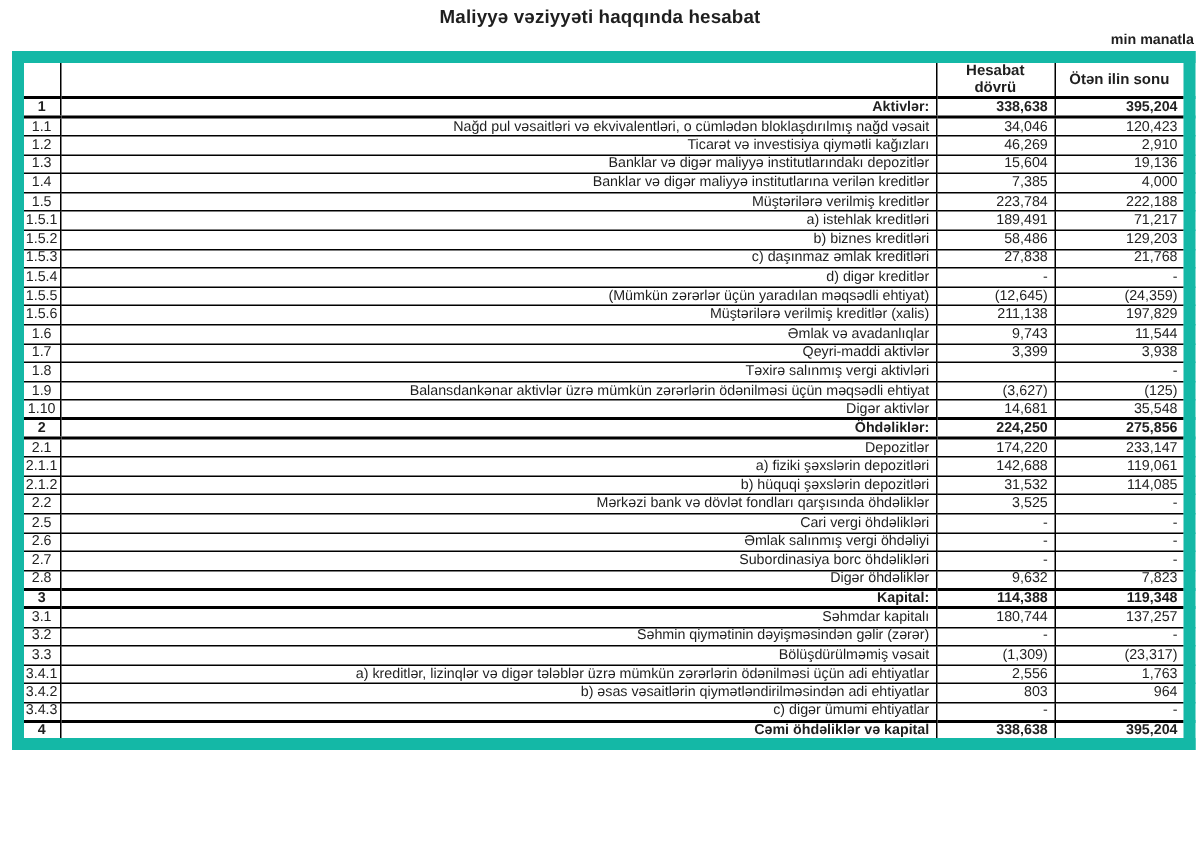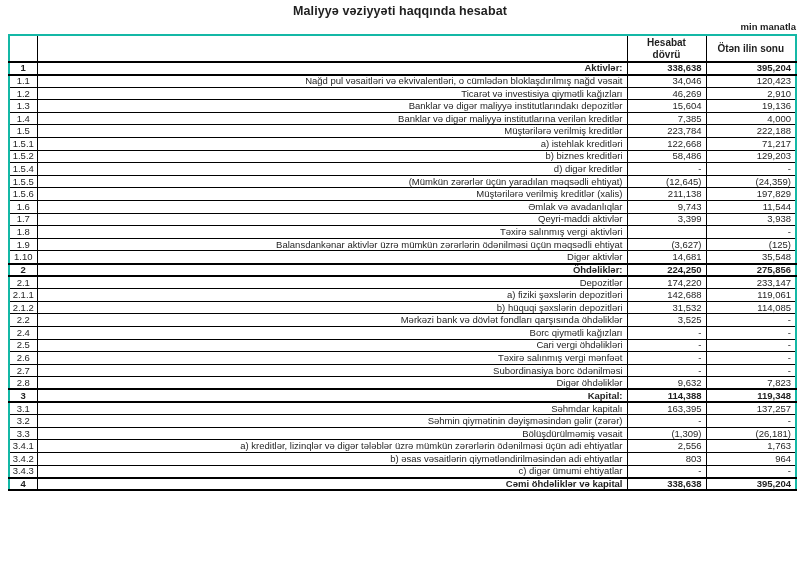--- a/index.html
+++ b/index.html
@@ -22,21 +22,21 @@
     text-align: right;
     font-weight: bold;
     font-size: 9.5px;
     padding: 3px 4px 2px 12px;
   }
   table.fin {
     border-collapse: collapse;
     table-layout: fixed;
     margin-left: 8px;
     width: 789px;
-    border: 2px solid #14b8a6;
+    border: 8px solid #14b8a6;
   }
   col.c-no   { width: 28px; }
   col.c-cur  { width: 79px; }
   col.c-prev { width: 90px; }
   th, td { border: 1px solid #000; overflow: hidden; }
   thead th {
     height: 27px;
     font-size: 10px;
     font-weight: bold;
     text-align: center;
@@ -120,30 +120,36 @@
         </tr>
         <tr>
           <td class="cell-no">1.5</td>
           <td class="cell-label">Müştərilərə verilmiş kreditlər</td>
           <td class="cell-num">223,784</td>
           <td class="cell-num">222,188</td>
         </tr>
         <tr>
           <td class="cell-no">1.5.1</td>
           <td class="cell-label">a) istehlak kreditləri</td>
-          <td class="cell-num">122,668</td>
+          <td class="cell-num">189,491</td>
           <td class="cell-num">71,217</td>
         </tr>
         <tr>
           <td class="cell-no">1.5.2</td>
           <td class="cell-label">b) biznes kreditləri</td>
           <td class="cell-num">58,486</td>
           <td class="cell-num">129,203</td>
         </tr>
         <tr>
+          <td class="cell-no">1.5.3</td>
+          <td class="cell-label">c) daşınmaz əmlak kreditləri</td>
+          <td class="cell-num">27,838</td>
+          <td class="cell-num">21,768</td>
+        </tr>
+        <tr>
           <td class="cell-no">1.5.4</td>
           <td class="cell-label">d) digər kreditlər</td>
           <td class="cell-num">-</td>
           <td class="cell-num">-</td>
         </tr>
         <tr>
           <td class="cell-no">1.5.5</td>
           <td class="cell-label">(Mümkün zərərlər üçün yaradılan məqsədli ehtiyat)</td>
           <td class="cell-num">(12,645)</td>
           <td class="cell-num">(24,359)</td>
@@ -208,72 +214,66 @@
           <td class="cell-num">31,532</td>
           <td class="cell-num">114,085</td>
         </tr>
         <tr>
           <td class="cell-no">2.2</td>
           <td class="cell-label">Mərkəzi bank və dövlət fondları qarşısında öhdəliklər</td>
           <td class="cell-num">3,525</td>
           <td class="cell-num">-</td>
         </tr>
         <tr>
-          <td class="cell-no">2.4</td>
-          <td class="cell-label">Borc qiymətli kağızları</td>
-          <td class="cell-num">-</td>
-          <td class="cell-num">-</td>
-        </tr>
-        <tr>
           <td class="cell-no">2.5</td>
           <td class="cell-label">Cari vergi öhdəlikləri</td>
           <td class="cell-num">-</td>
           <td class="cell-num">-</td>
         </tr>
         <tr>
           <td class="cell-no">2.6</td>
-          <td class="cell-label">Təxirə salınmış vergi mənfəət</td>
+          <td class="cell-label">Əmlak salınmış vergi öhdəliyi</td>
           <td class="cell-num">-</td>
           <td class="cell-num">-</td>
         </tr>
         <tr>
           <td class="cell-no">2.7</td>
-          <td class="cell-label">Subordinasiya borc ödənilməsi</td>
+          <td class="cell-label">Subordinasiya borc öhdəlikləri</td>
           <td class="cell-num">-</td>
           <td class="cell-num">-</td>
         </tr>
         <tr>
           <td class="cell-no">2.8</td>
           <td class="cell-label">Digər öhdəliklər</td>
           <td class="cell-num">9,632</td>
           <td class="cell-num">7,823</td>
         </tr>
         <tr class="section">
           <td class="cell-no">3</td>
           <td class="cell-label">Kapital:</td>
           <td class="cell-num">114,388</td>
           <td class="cell-num">119,348</td>
         </tr>
         <tr>
           <td class="cell-no">3.1</td>
           <td class="cell-label">Səhmdar kapitalı</td>
-          <td class="cell-num">163,395</td>
+          <td class="cell-num">180,744</td>
           <td class="cell-num">137,257</td>
         </tr>
         <tr>
           <td class="cell-no">3.2</td>
           <td class="cell-label">Səhmin qiymətinin dəyişməsindən gəlir (zərər)</td>
           <td class="cell-num">-</td>
           <td class="cell-num">-</td>
         </tr>
         <tr>
           <td class="cell-no">3.3</td>
           <td class="cell-label">Bölüşdürülməmiş vəsait</td>
           <td class="cell-num">(1,309)</td>
-          <td class="cell-num">(26,181)</td>
+          <td class="cell-num">(23,317)</td>
         </tr>
         <tr>
           <td class="cell-no">3.4.1</td>
           <td class="cell-label">a) kreditlər, lizinqlər və digər tələblər üzrə mümkün zərərlərin ödənilməsi üçün adi ehtiyatlar</td>
           <td class="cell-num">2,556</td>
           <td class="cell-num">1,763</td>
         </tr>
         <tr>
           <td class="cell-no">3.4.2</td>
           <td class="cell-label">b) əsas vəsaitlərin qiymətləndirilməsindən adi ehtiyatlar</td>

